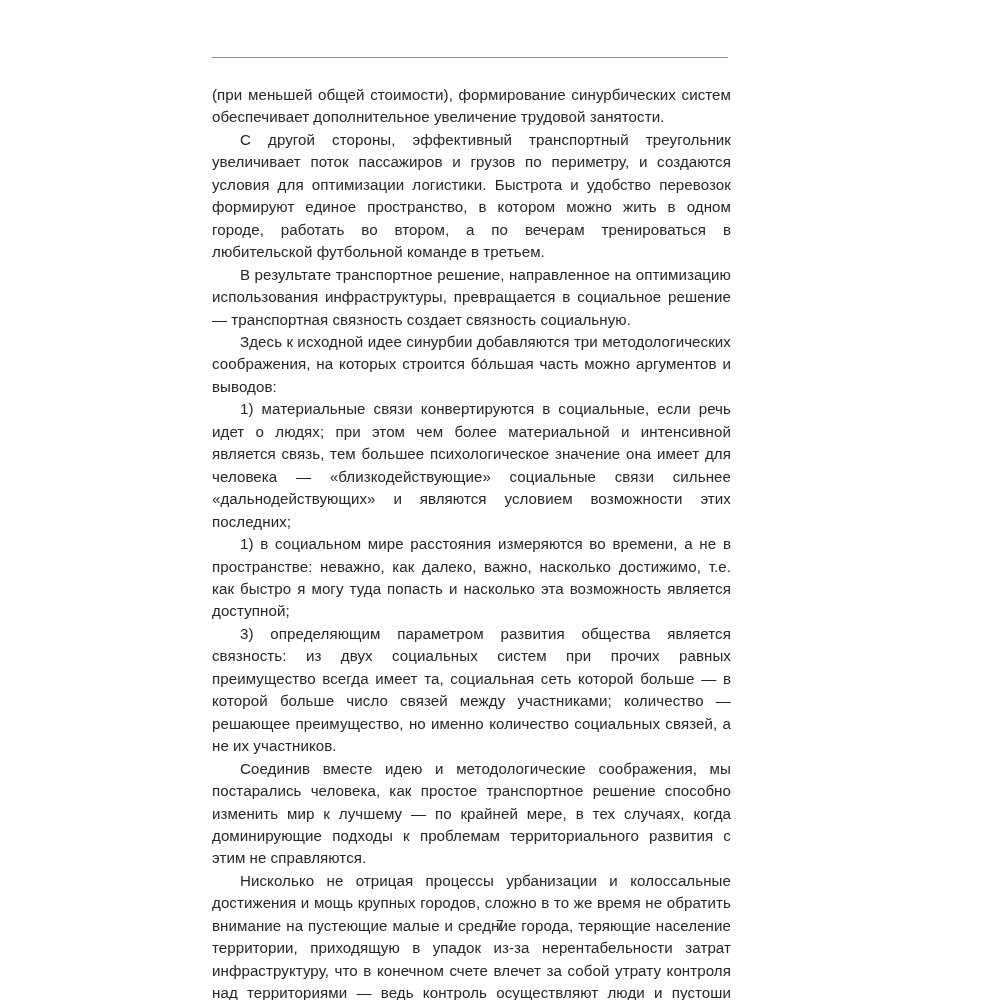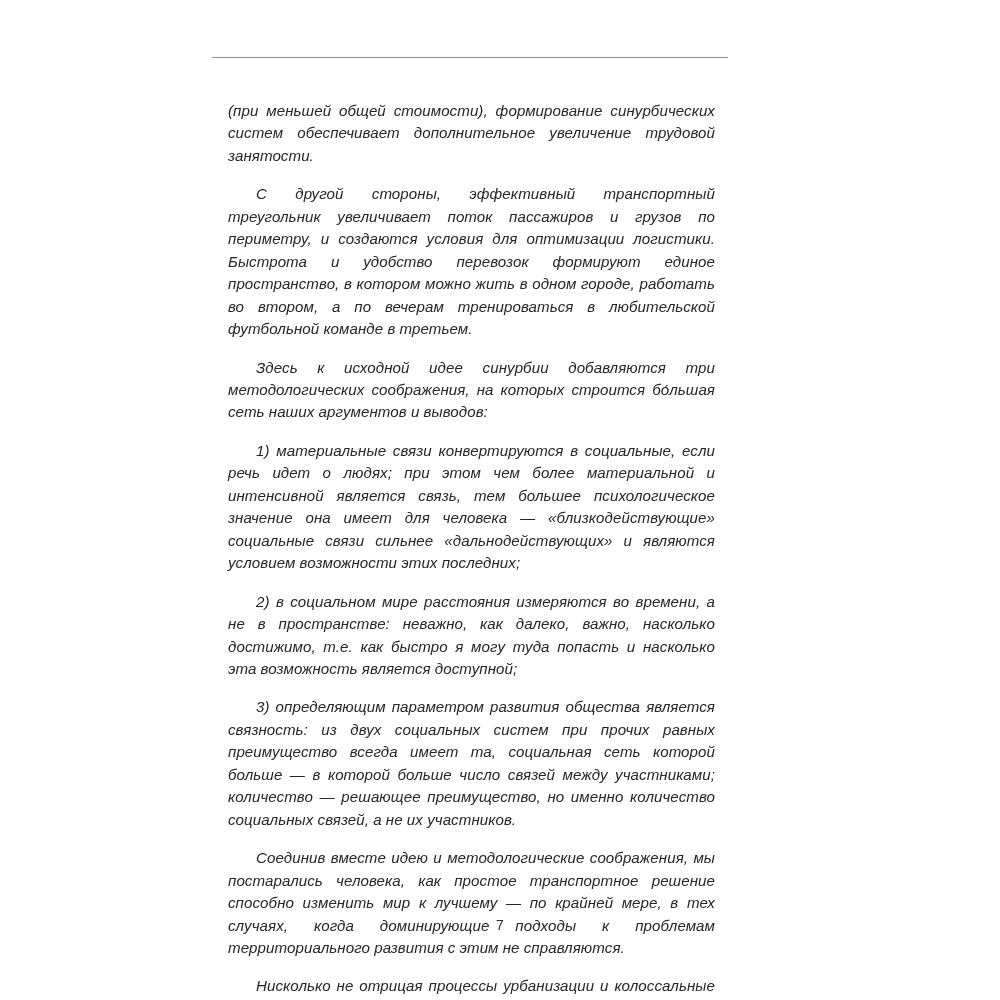--- a/index.html
+++ b/index.html
@@ -44,24 +44,23 @@
     color: #262629;
     text-align: justify;
     text-justify: inter-word;
     -webkit-hyphens: none;
     hyphens: none;
     word-spacing: -0.1px;
     letter-spacing: 0.005em;
   }
 
   .para {
-    margin: 16px;
+    margin: 0;
     text-indent: 28px;
     text-align: justify;
-    font-style: italic;
   }
   .para.no-indent {
     text-indent: 0;
   }
 
   .page-number {
     position: absolute;
     left: 0;
     right: 0;
     top: 916px;
@@ -75,23 +74,24 @@
 </head>
 <body>
 
 <div class="page">
 
   <div class="header-rule"></div>
 
   <div class="text-column">
     <p class="para no-indent">(при меньшей общей стоимости), формирование синурбических систем обеспечивает дополнительное увеличение трудовой занятости.</p>
     <p class="para">С другой стороны, эффективный транспортный треугольник увеличивает поток пассажиров и грузов по периметру, и создаются условия для оптимизации логистики. Быстрота и удобство перевозок формируют единое пространство, в котором можно жить в одном городе, работать во втором, а по вечерам тренироваться в любительской футбольной команде в третьем.</p>
-    <p class="para">Здесь к исходной идее синурбии добавляются три методологических соображения, на которых строится бо́льшая сеть наших аргументов и выводов:</p>
+    <p class="para">В результате транспортное решение, направленное на оптимизацию использования инфраструктуры, превращается в социальное решение — транспортная связность создает связность социальную.</p>
+    <p class="para">Здесь к исходной идее синурбии добавляются три методологических соображения, на которых строится бо́льшая часть можно аргументов и выводов:</p>
     <p class="para">1) материальные связи конвертируются в социальные, если речь идет о людях; при этом чем более материальной и интенсивной является связь, тем большее психологическое значение она имеет для человека — «близкодействующие» социальные связи сильнее «дальнодействующих» и являются условием возможности этих последних;</p>
-    <p class="para">2) в социальном мире расстояния измеряются во времени, а не в пространстве: неважно, как далеко, важно, насколько достижимо, т.е. как быстро я могу туда попасть и насколько эта возможность является доступной;</p>
+    <p class="para">1) в социальном мире расстояния измеряются во времени, а не в пространстве: неважно, как далеко, важно, насколько достижимо, т.е. как быстро я могу туда попасть и насколько эта возможность является доступной;</p>
     <p class="para">3) определяющим параметром развития общества является связность: из двух социальных систем при прочих равных преимущество всегда имеет та, социальная сеть которой больше — в которой больше число связей между участниками; количество — решающее преимущество, но именно количество социальных связей, а не их участников.</p>
     <p class="para">Соединив вместе идею и методологические соображения, мы постарались человека, как простое транспортное решение способно изменить мир к лучшему — по крайней мере, в тех случаях, когда доминирующие подходы к проблемам территориального развития с этим не справляются.</p>
     <p class="para">Нисколько не отрицая процессы урбанизации и колоссальные достижения и мощь крупных городов, сложно в то же время не обратить внимание на пустеющие малые и средние города, теряющие население территории, приходящую в упадок из-за нерентабельности затрат инфраструктуру, что в конечном счете влечет за собой утрату контроля над территориями — ведь контроль осуществляют люди и пустоши всегда ничьи.</p>
 
   </div>
 
   <div class="page-number">7</div>
 
 </div>
 

